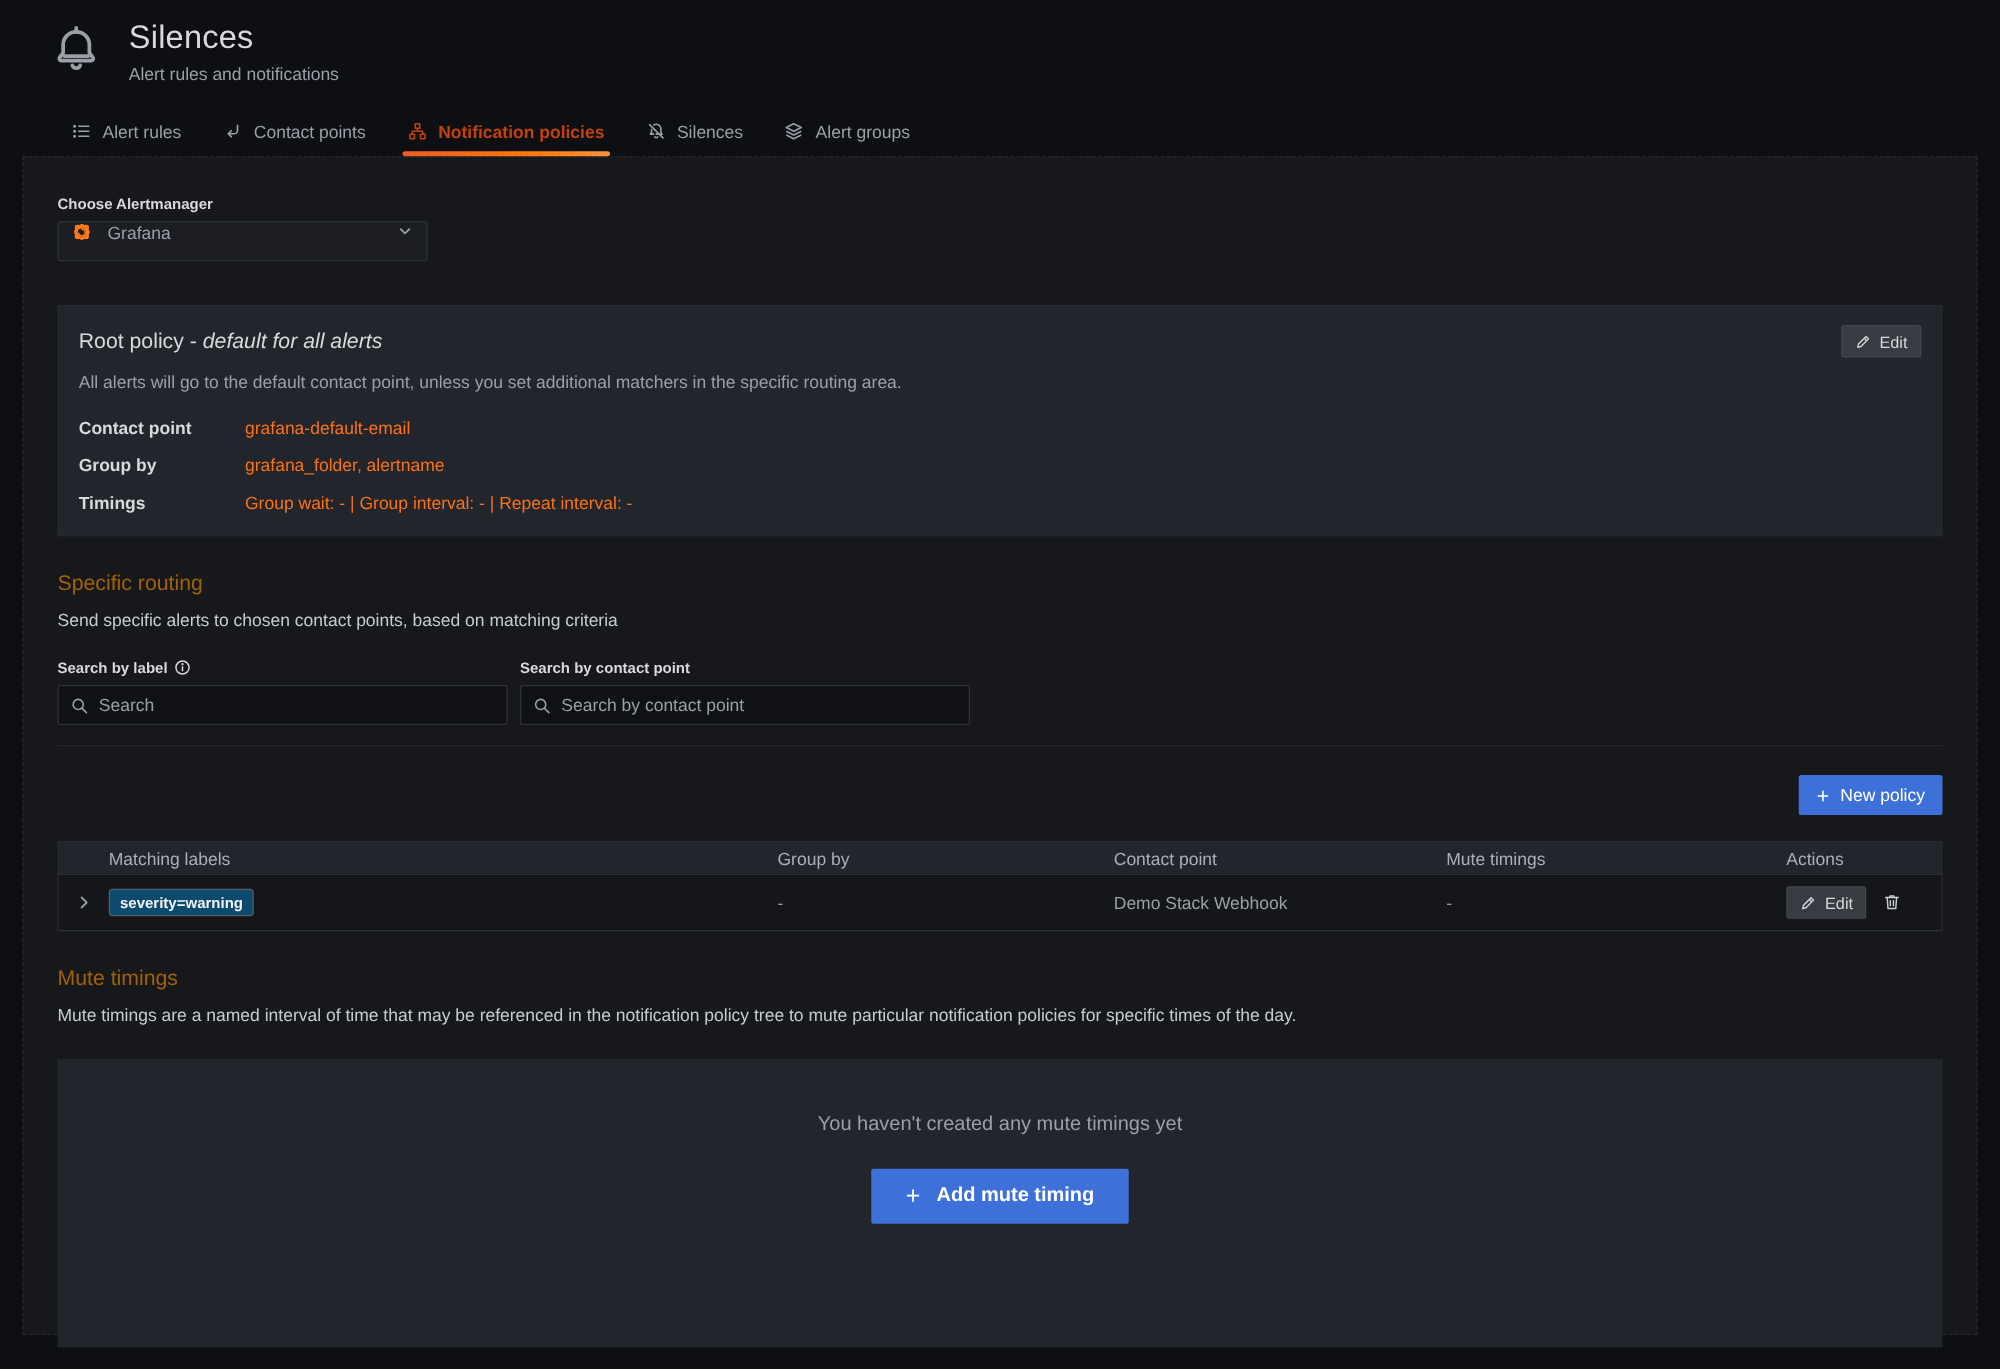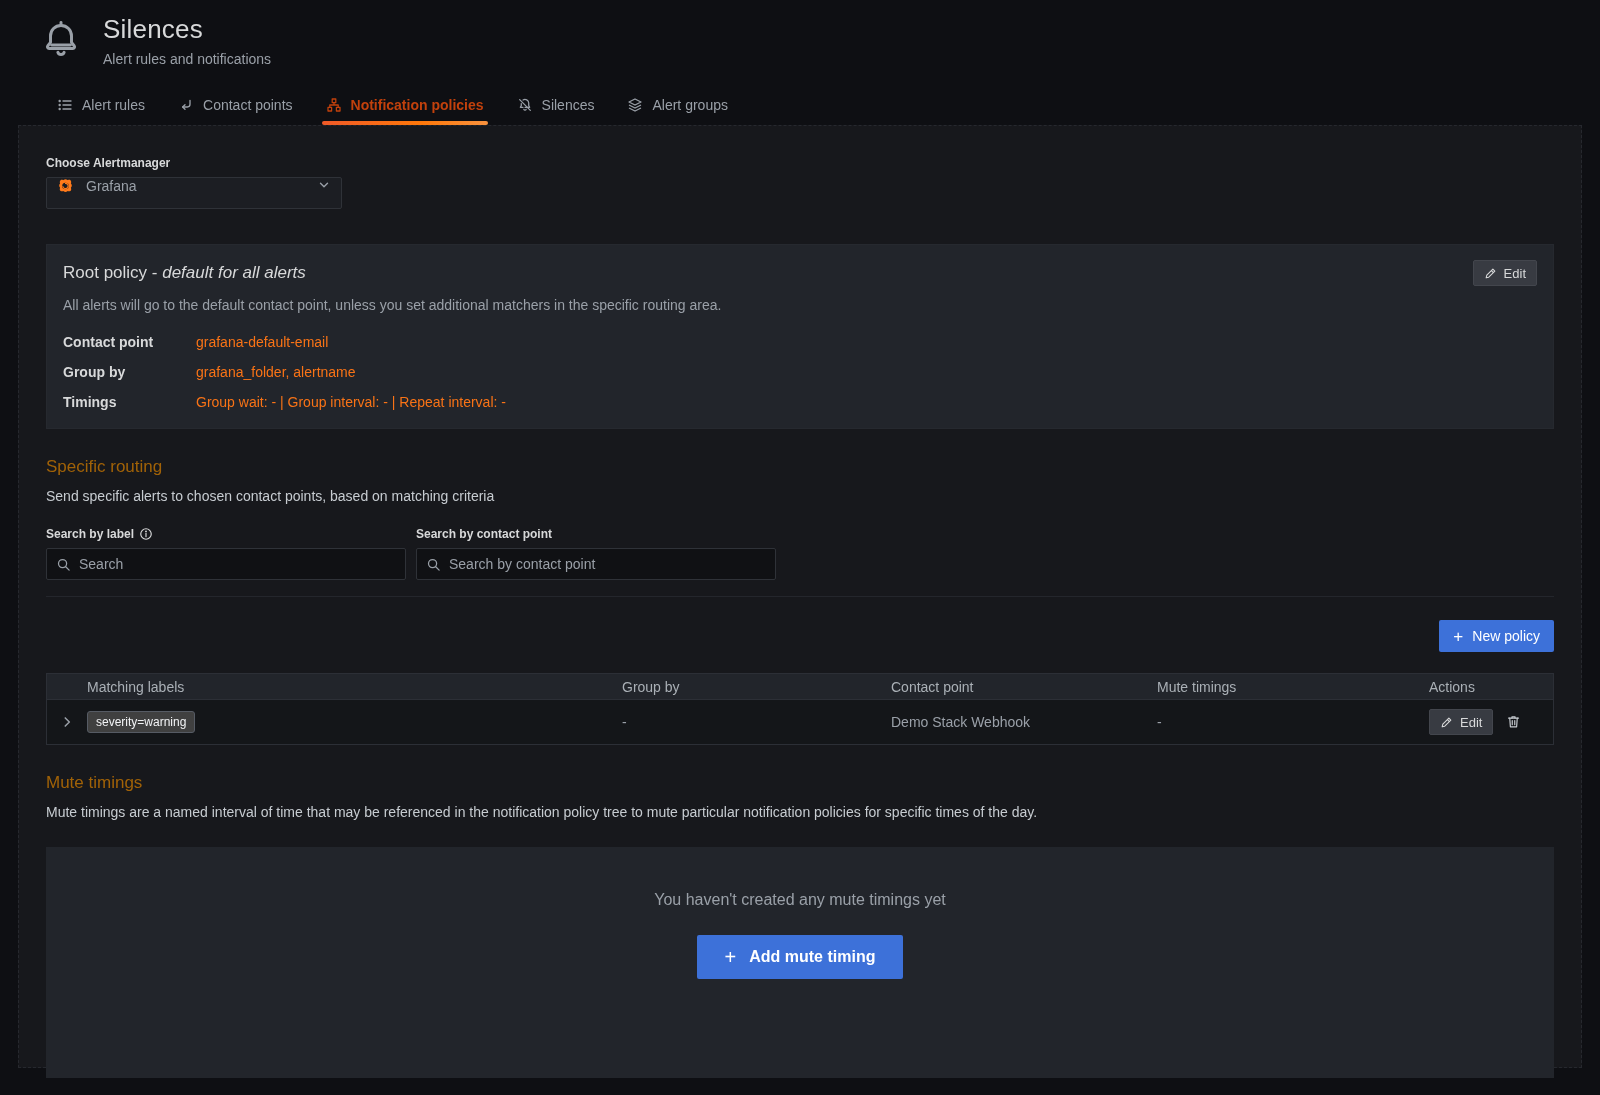--- a/index.html
+++ b/index.html
@@ -86,22 +86,22 @@
   .btn-primary .plus { font-size:17px; font-weight:400; line-height:1; }
 
   
   .ptable { margin-top:21px; border:1px solid #2c2f36; }
   .ptable-header, .ptable-row { display:grid;
     grid-template-columns:40px 535px 269px 266px 272px 1fr; align-items:center; }
   .ptable-header { height:25px; background:#22252b; font-size:14px; color:#aab0b6; }
   .ptable-row { height:45px; background:#141619; border-top:1px solid #2c2f36; font-size:14px; color:#9aa0a8; }
   .chev-cell { display:flex; justify-content:center; cursor:pointer; color:#9aa0a8; }
   .chev-cell svg { width:14px; height:14px; }
-  .label-badge { display:inline-block; background:#404040; border:1px solid #565b64;
-    border-radius:3px; padding:3px 8px; font-size:12px; font-weight:400; color:#f2f3f5; }
+  .label-badge { display:inline-block; background:#0c4a6e; border:1px solid #565b64;
+    border-radius:3px; padding:3px 8px; font-size:12px; font-weight:700; color:#f2f3f5; }
   .actions-cell { display:flex; align-items:center; gap:12px; }
   .trash-btn { width:16px; height:16px; color:#c7ccd1; cursor:pointer; background:none; border:none; padding:0; }
   .trash-btn svg { width:15px; height:15px; }
 
   
   .empty-card { margin-top:27px; height:231px; background:#22252b;
     display:flex; flex-direction:column; align-items:center; }
   .empty-text { margin-top:44px; font-size:16px; color:#9aa0a8; }
   .btn-big { margin-top:26px; display:inline-flex; align-items:center; gap:13px;
     height:44px; padding:0 28px; background:#3d71d9; border:none; border-radius:2px;

